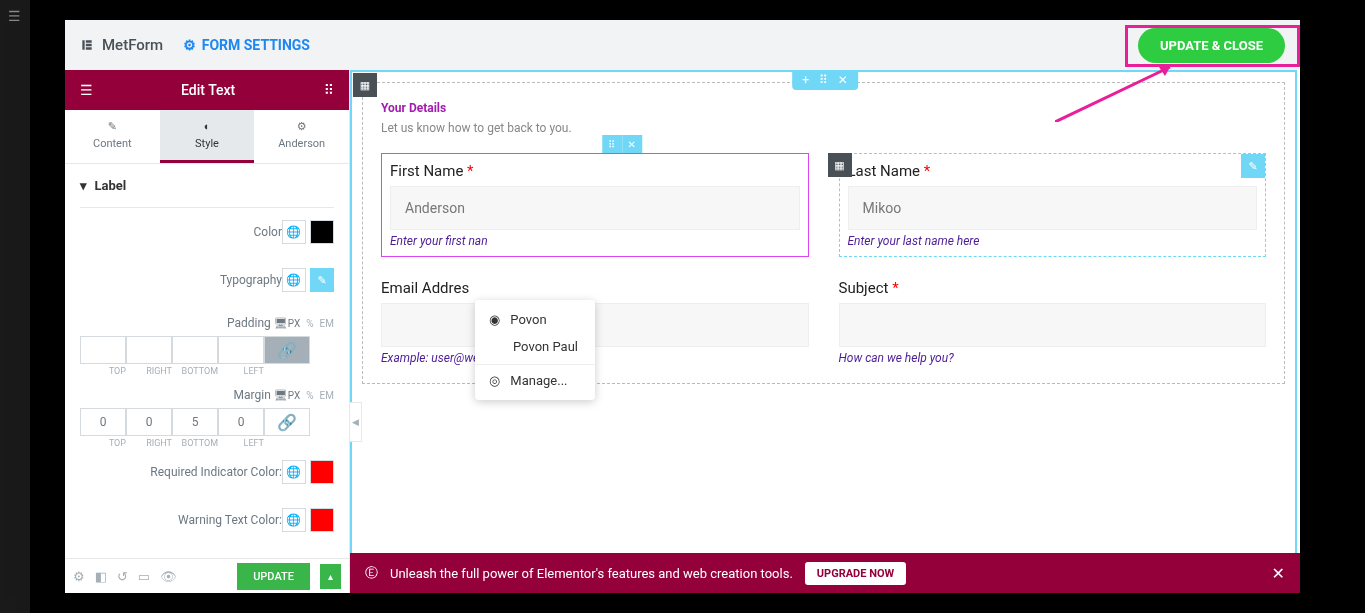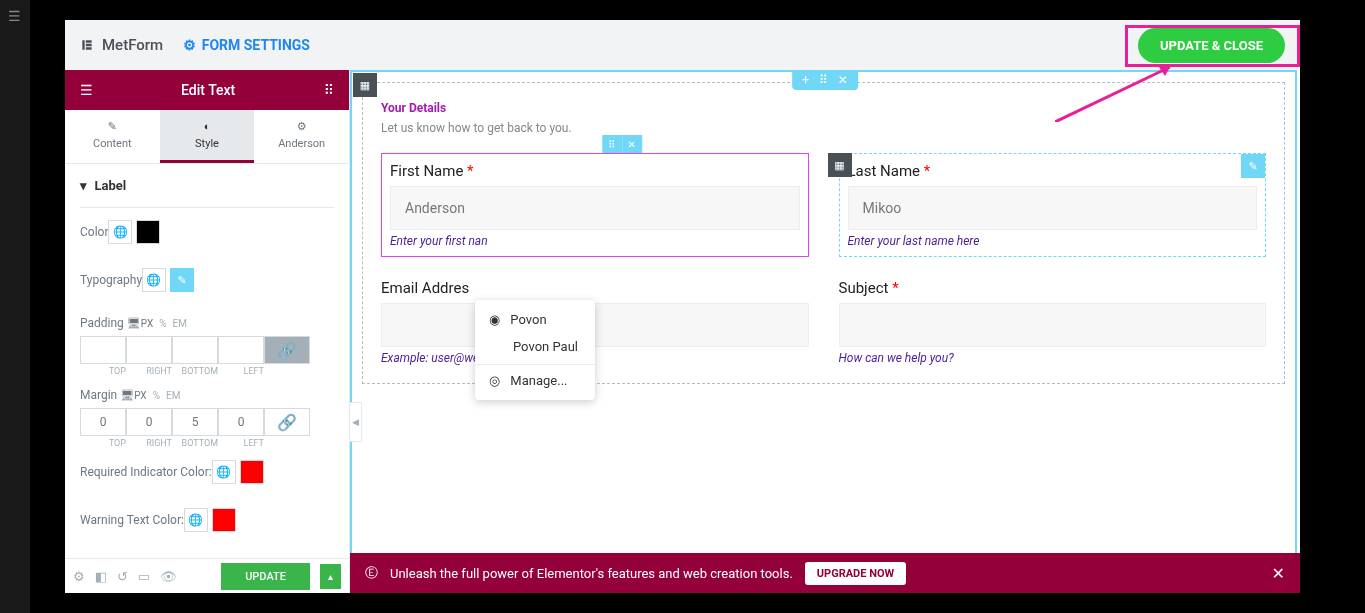--- a/index.html
+++ b/index.html
@@ -14,35 +14,35 @@
 .highlight-box{position:absolute;top:25px;right:65px;width:175px;height:42px;border:3px solid #e91e99;z-index:50;pointer-events:none}
 .arrow-line{position:absolute;top:62px;right:190px;width:120px;height:60px;z-index:49;pointer-events:none}
 .modal-body{flex:1;display:flex;overflow:hidden;position:relative}
 .sidebar{width:285px;display:flex;flex-direction:column;border-right:1px solid #e6e9ec}
 .sidebar-header{height:40px;background:#93003a;color:#fff;display:flex;align-items:center;justify-content:space-between;padding:0 15px;font-size:14px;font-weight:500}
 .tabs{display:flex;background:#fff;border-bottom:1px solid #e6e9ec}
 .tab{flex:1;text-align:center;padding:10px 0;font-size:11px;color:#6d7882;cursor:pointer;display:flex;flex-direction:column;align-items:center;gap:4px}
 .tab.active{background:#e6e9ec;border-bottom:3px solid #93003a;color:#333}
 .panel{flex:1;overflow-y:auto;padding:0 15px}
 .section-head{display:flex;align-items:center;gap:8px;padding:14px 0;font-size:13px;font-weight:700;color:#333;border-bottom:1px solid #e6e9ec}
-.control-row{display:flex;align-items:center;justify-content:flex-start;padding:12px 0;font-size:12px;color:#6d7882}
+.control-row{display:flex;align-items:center;justify-content:flex-end;padding:12px 0;font-size:12px;color:#6d7882}
 .color-sw{display:flex;gap:4px;align-items:center}
 .globe{width:24px;height:24px;border:1px solid #d5dadf;display:flex;align-items:center;justify-content:center;color:#a4afb7;font-size:12px;cursor:pointer}
 .swatch{width:24px;height:24px;border:1px solid #d5dadf;cursor:pointer}
 .typo-edit{width:24px;height:24px;background:#71d7f7;display:flex;align-items:center;justify-content:center;color:#fff;font-size:11px}
 .units{font-size:10px;color:#a4afb7;display:flex;gap:6px}
 .units .active{color:#6d7882}
 .dim-row{display:flex;margin-top:4px}
 .dim-row input{width:46px;height:28px;border:1px solid #d5dadf;text-align:center;font-size:12px;color:#6d7882}
 .dim-row .link{width:46px;height:28px;background:#fff;border:1px solid #d5dadf;display:flex;align-items:center;justify-content:center;color:#a4afb7}
 .dim-row .link.active{background:#a4afb7;color:#fff}
 .dim-labels{display:flex;font-size:9px;color:#a4afb7;margin-top:2px}
 .dim-labels span{width:46px;text-align:right}
 .sidebar-footer{height:35px;background:#fff;border-top:1px solid #e6e9ec;display:flex;align-items:center;padding:0 8px;gap:10px;color:#a4afb7;font-size:13px}
-.update-btn{margin-left:auto;background:#39b54a;color:#fff;border:none;padding:7px 24px;font-size:11px;font-weight:500;cursor:pointer}
+.update-btn{margin-left:auto;background:#39b54a;color:#fff;border:none;padding:7px 16px;font-size:11px;font-weight:500;cursor:pointer}
 .caret-btn{background:#39b54a;border-left:1px solid #2d9e3d;color:#fff;border:none;padding:7px 8px;font-size:10px;cursor:pointer}
 .canvas{flex:1;position:relative;background:#fff;overflow-y:scroll}
 .canvas-inner{border:2px solid #71d7f7;margin:0 3px 0 0;min-height:100%}
 .section-tools{position:absolute;top:0;left:50%;transform:translateX(-50%);background:#71d7f7;color:#fff;padding:3px 10px;border-radius:0 0 4px 4px;font-size:12px;display:flex;gap:10px;z-index:5}
 .form-area{border:1px dashed #bbb;margin:10px;padding:18px}
 .drag-handle{position:absolute;width:24px;height:24px;background:#495157;color:#fff;display:flex;align-items:center;justify-content:center;font-size:11px}
 .h2{font-size:12px;font-weight:700;color:#a21caf;margin-bottom:6px}
 .sub{font-size:12px;color:#888;margin-bottom:18px}
 .row{display:flex;gap:30px}
 .col{flex:1;position:relative}

